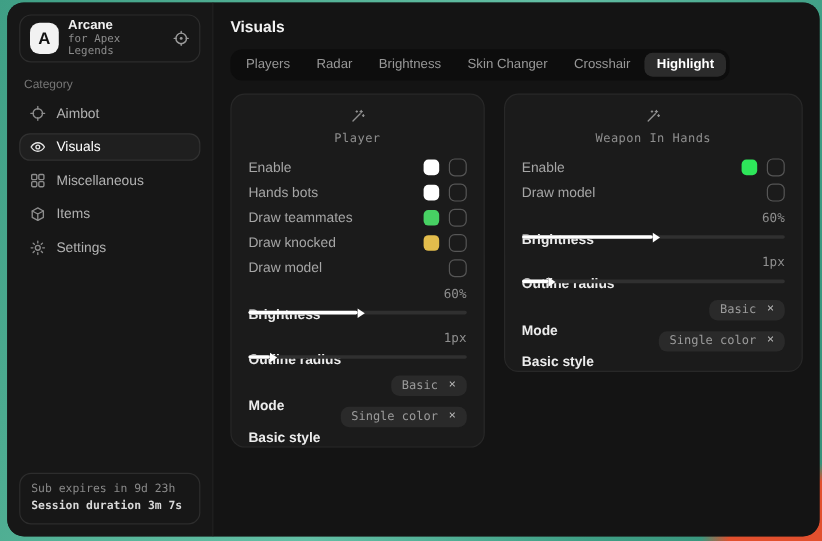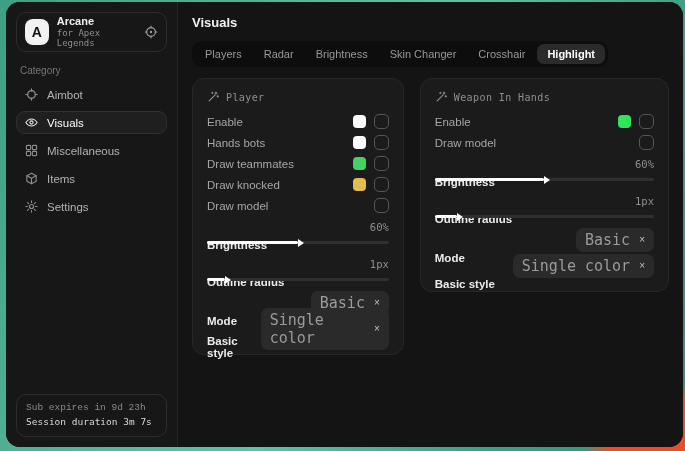--- a/index.html
+++ b/index.html
@@ -42,22 +42,22 @@
     color:#b2b2b2; font-size:11.5px; border-radius:9px; border:1px solid transparent; cursor:pointer;
   }
   .nav-item .nicon { color:#8d8d8d; display:flex; }
   .nav-item.active { background:#1f1f1f; border-color:#313131; color:#ffffff; }
   .nav-item.active .nicon { color:#e5e5e5; }
 
   .side-footer {
     margin-top:auto; border:1px solid #2d2d2d; border-radius:10px; padding:6px 9px;
     font-family:"DejaVu Sans Mono", monospace; font-size:9.5px; line-height:1.55;
   }
-  .sf1 { color:#8a8a8a;font-family:Liberation Mono, monospace; }
-  .sf2 { color:#d9d9d9; }
+  .sf1 { color:#8a8a8a; }
+  .sf2 { color:#d9d9d9;font-weight:bold; }
 
   
   .main { flex:1; background:#141414; padding:13px 14px; overflow:hidden; }
   .page-title { color:#f2f2f2; font-size:13px; font-weight:bold; }
   .tabbar {
     display:inline-flex; align-items:center; background:#0d0d0d; border-radius:10px;
     padding:3px; gap:2px; margin-top:11px;
   }
   .tab {
     padding:4px 10px; font-size:11px; color:#989898; border-radius:7px; cursor:pointer; white-space:nowrap;
@@ -67,20 +67,21 @@
   .panels { display:flex; gap:16px; margin-top:11px; align-items:flex-start; }
   .panel {
     background:#1b1b1b; border:1px solid #282828; border-radius:12px; padding:10px 14px 12px 14px;
   }
   .panel.left { width:234px; }
   .panel.right { width:276px; }
   .panel-head {
     display:flex; align-items:center; gap:7px; color:#8f8f8f;
     font-family:"DejaVu Sans Mono", monospace; font-size:10px; letter-spacing:.4px;
     margin:2px 0 8px 0;
+    flex-direction:column;
   }
   .row { display:flex; align-items:center; justify-content:space-between; height:21px; }
   .t-label { color:#a6a6a6; font-size:11.5px; }
   .w-label { color:#ececec; font-size:11.5px; font-weight:600;margin-top:36px; }
   .val { color:#8f8f8f; font-family:"DejaVu Sans Mono", monospace; font-size:10.5px; }
   .ctl { display:flex; align-items:center; gap:8px; }
   .swatch { width:13px; height:13px; border-radius:4px; cursor:pointer; }
   .checkbox {
     width:15px; height:15px; border-radius:5px; border:1.5px solid #565656; background:transparent; cursor:pointer;
   }
@@ -89,21 +90,21 @@
   .thumb {
     position:absolute; right:-6px; top:50%; transform:translateY(-50%);
     width:0; height:0; border-left:6px solid #ffffff;
     border-top:4px solid transparent; border-bottom:4px solid transparent; cursor:pointer;
   }
   .sel-row { height:26px; }
   .badge {
     display:flex; align-items:center; gap:9px; background:#2a2a2a; border-radius:7px;
     padding:3px 9px; cursor:pointer;
   }
-  .badge-text { color:#9b9b9b; font-family:"DejaVu Sans Mono", monospace; font-size:15px; }
+  .badge-text { color:#9b9b9b; font-family:"DejaVu Sans Mono", monospace; font-size:10px; }
   .badge-x { color:#c0c0c0; font-size:10px; line-height:1; cursor:pointer; }
   svg { display:block; }
 </style>
 </head>
 <body>
 
 <div class="window">
 
   <div class="sidebar">
 

